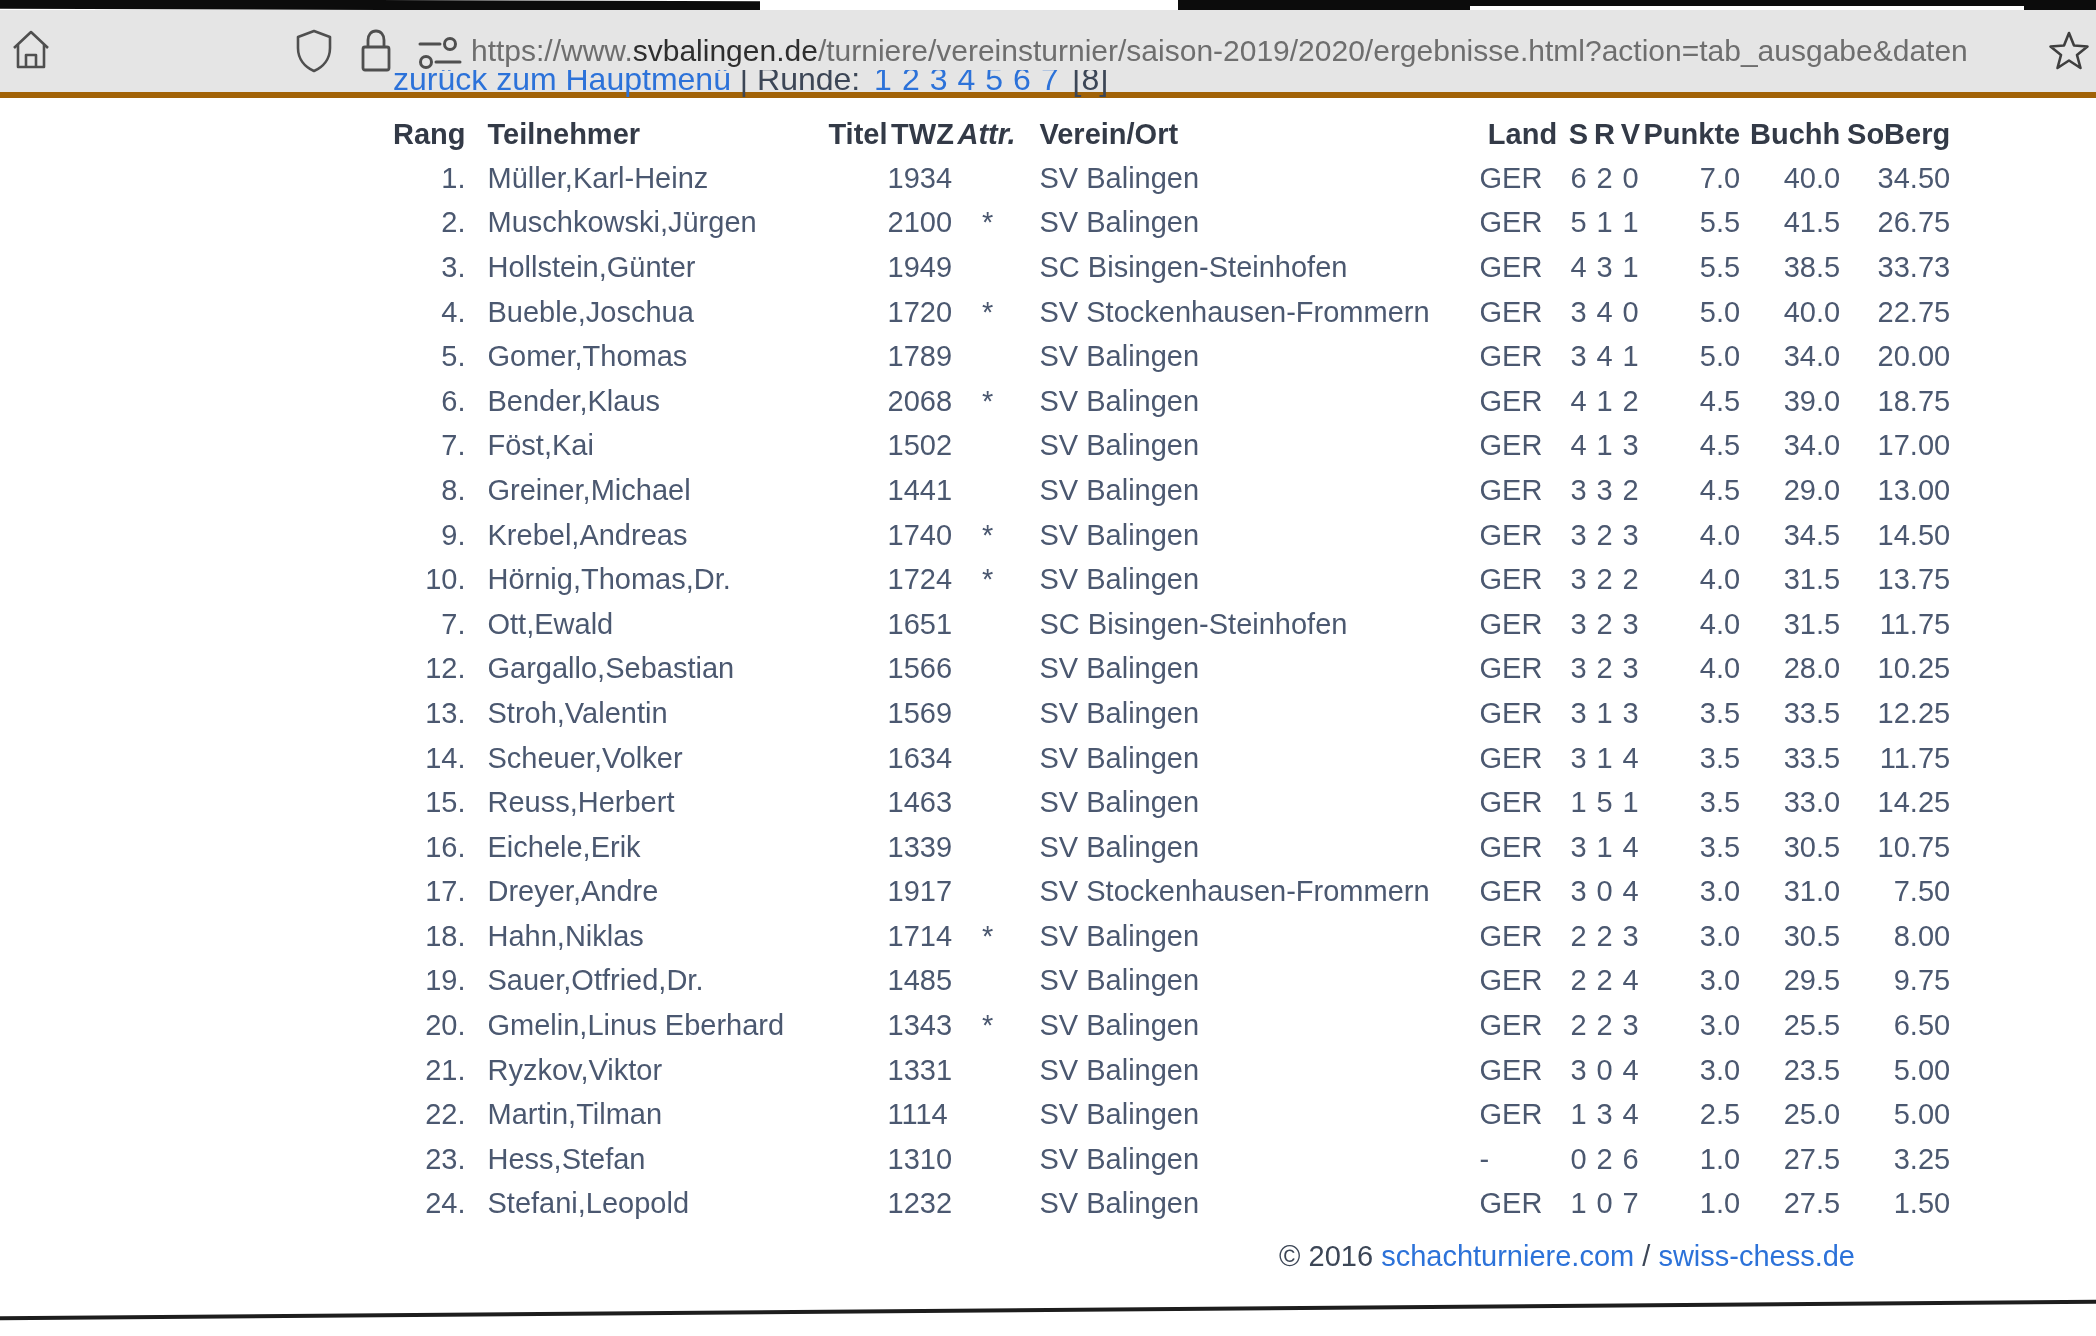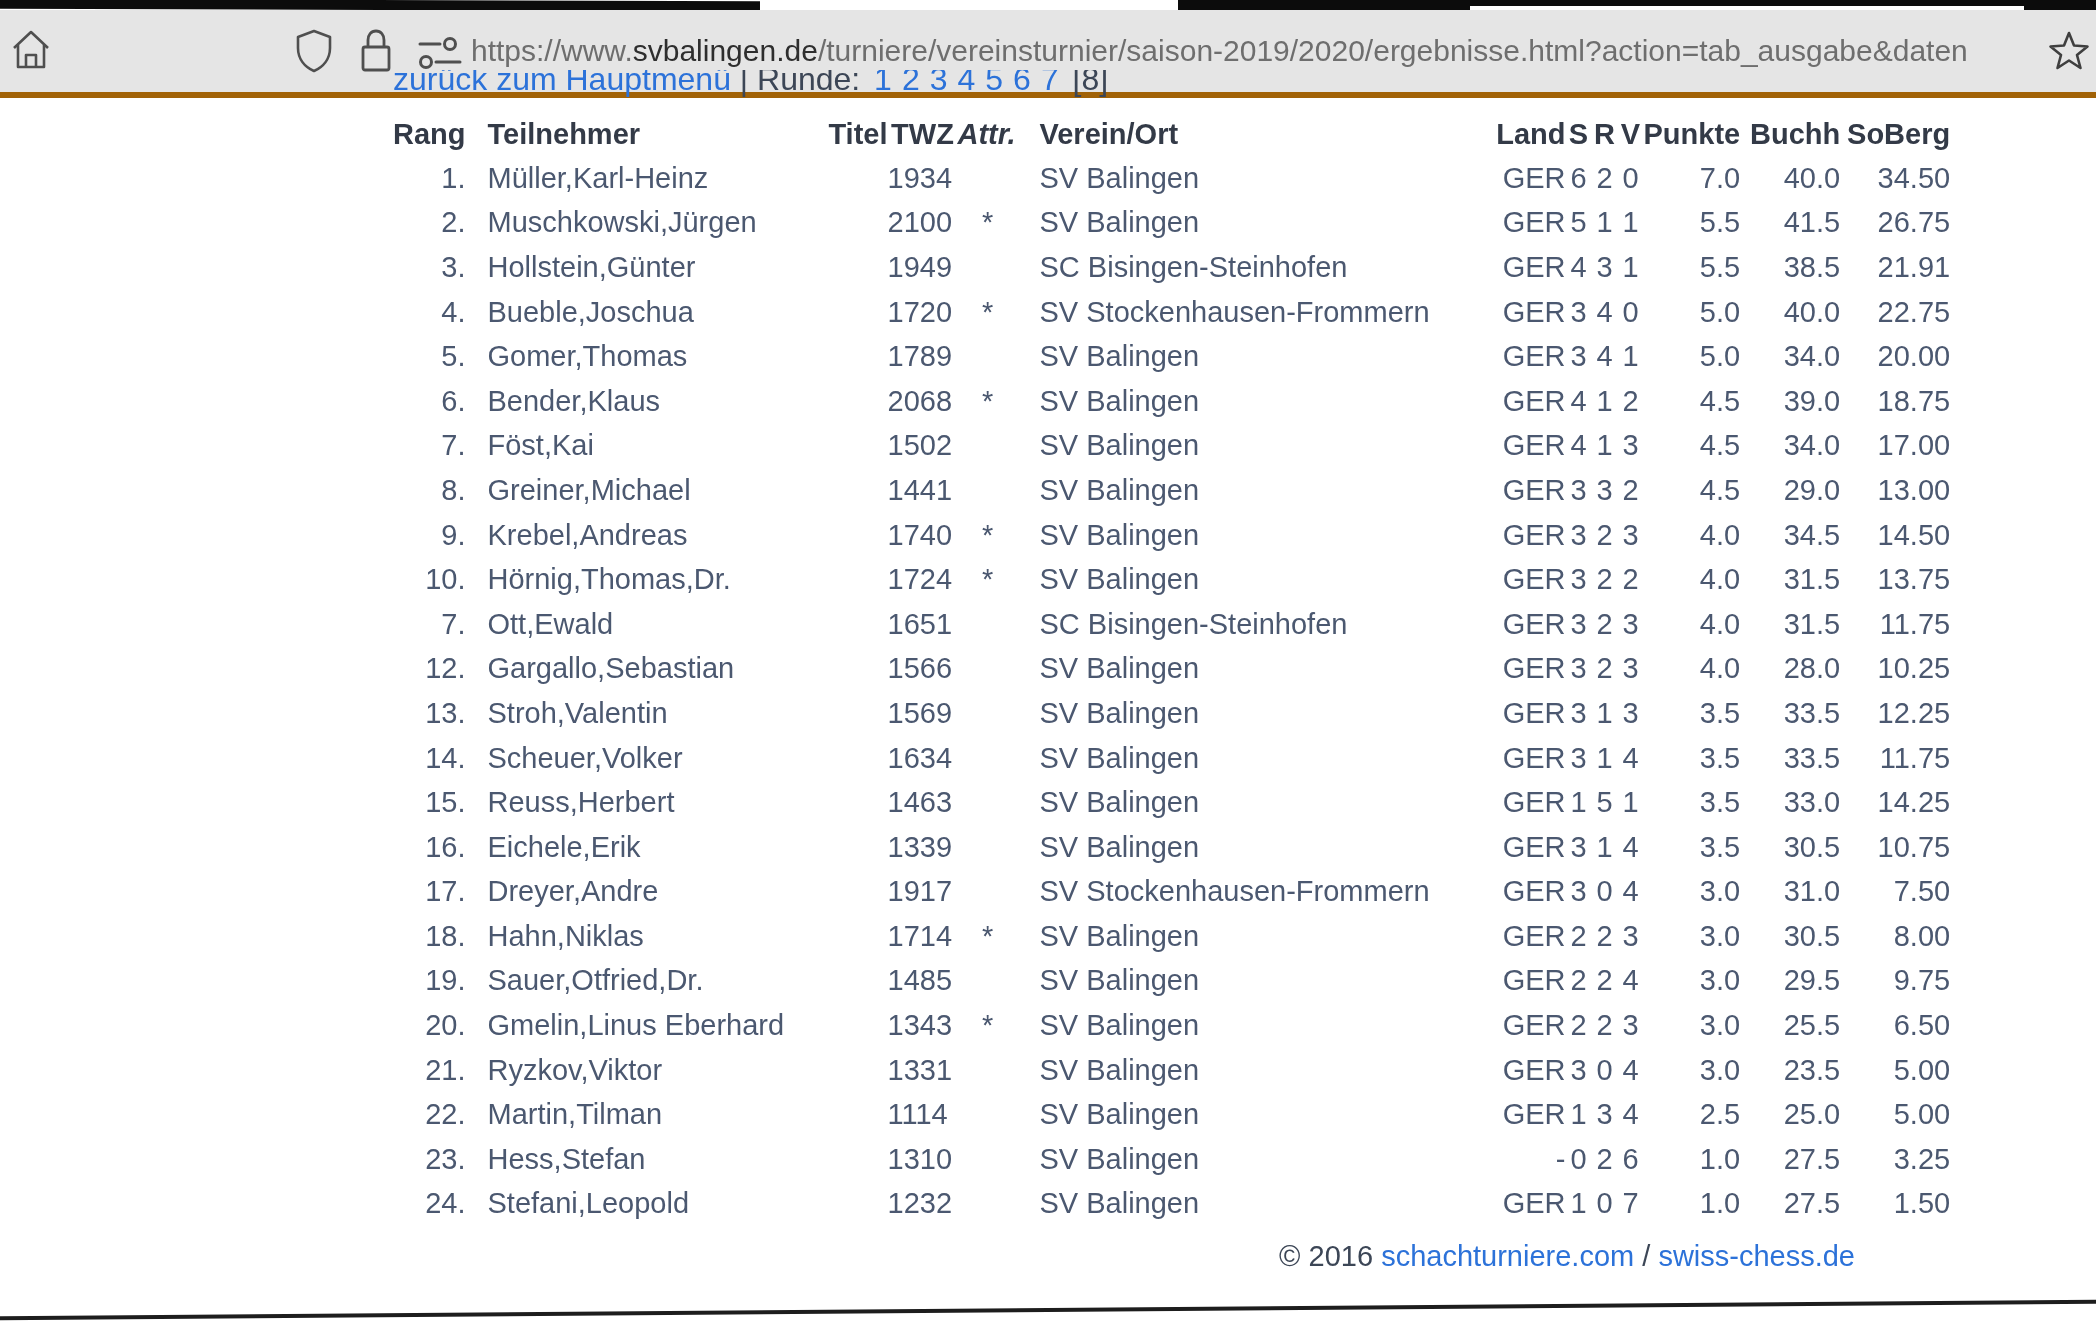--- a/index.html
+++ b/index.html
@@ -40,21 +40,21 @@
   table.results{position:absolute;left:393px;top:112px;border-collapse:collapse;table-layout:fixed;
     font-size:29px;color:#4b5870;}
   table.results th{font-weight:bold;color:#333a47;height:44px;padding:0;vertical-align:middle;white-space:nowrap;}
   table.results td{height:44.6px;padding:0;vertical-align:middle;white-space:nowrap;}
   .c-rang  {width:64px;text-align:right;}
   .c-name  {width:338px;text-align:left;padding-left:22px !important;}
   .c-titel {width:62px;text-align:right;}
   .c-twz   {width:70px;}
   .c-attr  {width:44px;text-align:center;font-style:italic;}
   .c-verein{width:440px;text-align:left;padding-left:24px !important;}
-  .c-land  {width:86px;text-align:right;}
+  .c-land  {width:86px;}
   .c-s,.c-r,.c-v{width:26px;text-align:center;}
   .c-punkte{width:70px;text-align:right;}
   .c-buchh {width:100px;text-align:right;}
   .c-soberg{width:110px;text-align:right;}
   th.c-rang{text-align:left;}
 
   
   .footer{position:absolute;left:393px;top:1240px;width:1462px;text-align:right;font-size:29px;color:#3c4656;white-space:nowrap;}
   .footer a{color:#2c72d9;text-decoration:none;cursor:pointer;}
 </style>
@@ -173,21 +173,21 @@
         <td class="c-titel"></td>
         <td class="c-twz">1949</td>
         <td class="c-attr"></td>
         <td class="c-verein">SC Bisingen-Steinhofen</td>
         <td class="c-land">GER</td>
         <td class="c-s">4</td>
         <td class="c-r">3</td>
         <td class="c-v">1</td>
         <td class="c-punkte">5.5</td>
         <td class="c-buchh">38.5</td>
-        <td class="c-soberg">21.91</td>
+        <td class="c-soberg">33.73</td>
       </tr>
 
       <tr>
         <td class="c-rang">4.</td>
         <td class="c-name">Bueble,Joschua</td>
         <td class="c-titel"></td>
         <td class="c-twz">1720</td>
         <td class="c-attr">*</td>
         <td class="c-verein">SV Stockenhausen-Frommern</td>
         <td class="c-land">GER</td>

